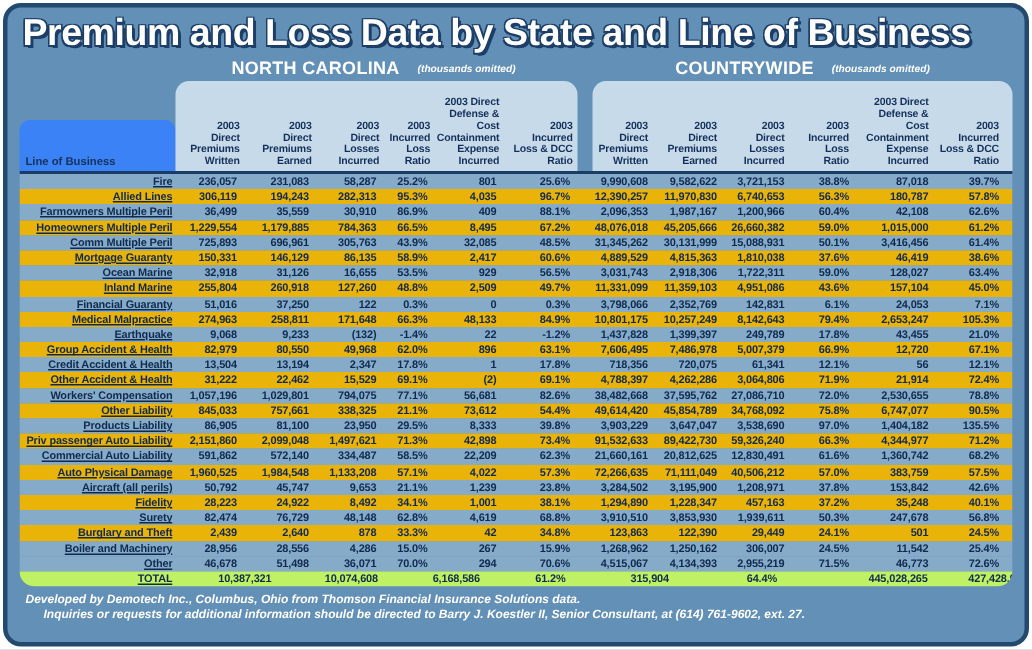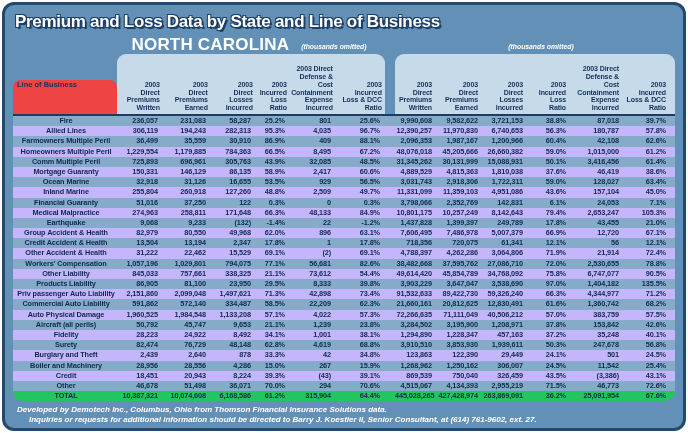--- a/index.html
+++ b/index.html
@@ -10,40 +10,40 @@
     margin:2px;
     box-sizing:border-box;
     background:#6290b6;
     border:3px solid #24496f;
     border-radius:12px;
     padding:3px 8px 0 8px;
     overflow:hidden;
   }
   .title{
     margin:2px 0 3px 2px;
-    font-size:17px;
+    font-size:25px;
     font-weight:bold;
     letter-spacing:-0.3px;
     color:#ffffff;
     text-shadow:1px 1px 0 #1d3e66,-1px 1px 0 #1d3e66,1px -1px 0 #1d3e66,-1px -1px 0 #1d3e66,2px 2px 0 #1d3e66;
     line-height:24px;
   }
   .labels-row{display:flex;height:16px;margin-bottom:1px;align-items:center;}
   .lspace{width:102px;}
   .sec{display:flex;align-items:center;justify-content:center;}
   .sec.nc{width:268px;}
   .sec.cw{width:280px;}
   .gapcol{width:12px;}
-  .sec-name{color:#ffffff;font-weight:bold;font-size:17px;letter-spacing:0.2px;}
+  .sec-name{color:#ffffff;font-weight:bold;font-size:12px;letter-spacing:0.2px;}
   .sec-note{color:#ffffff;font-weight:bold;font-style:italic;font-size:6.8px;margin-left:12px;margin-top:2px;}
   .header-row{display:flex;align-items:flex-end;height:60px;}
   .lob-panel{
     width:122px;height:34px;box-sizing:border-box;
-    background:#ef4444;border-radius:7px 7px 0 0;
-    display:flex;
+    background:#3b82f6;border-radius:7px 7px 0 0;
+    display:flex;align-items:flex-end;
     padding:0 0 2px 4px;
   }
   .lob-panel span{font-size:7.5px;font-weight:bold;color:#16325a;}
   .col-panel{
     height:60px;box-sizing:border-box;
     background:#c7daea;border-radius:9px 9px 0 0;
     display:grid;align-items:end;
     padding-top:3px;
   }
   .col-panel.nc{width:268px;grid-template-columns:46px 48px 45px 34px 46px 49px;}
@@ -61,28 +61,28 @@
     border-top:2px solid #1b3c64;
     border-radius:0 0 10px 10px;
     overflow:hidden;
   }
   .row{
     display:grid;
     grid-template-columns:102px 46px 48px 45px 34px 46px 49px 12px 40px 46px 45px 43px 53px 53px;
     height:10.2px;line-height:10.2px;
   }
   .row.odd{background:#85abc9;}
-  .row.even{background:#c4b5fd;}
-  .row.total{background:#22c55e;}
+  .row.even{background:#eab308;}
+  .row.total{background:#bef264;gap:23px;}
   .cell{
     font-size:7.3px;font-weight:bold;color:#102a4e;
     letter-spacing:-0.1px;
     overflow:hidden;white-space:nowrap;
   }
-  .cell.lob{text-align:center;padding-left:4px;}
+  .cell.lob{text-align:right;padding-left:4px;text-decoration:underline;}
   .cell.num{text-align:right;padding-right:3px;}
   .cell.num.lastcol{padding-right:9px;}
   .footer{margin-top:4px;color:#ffffff;font-style:italic;font-weight:bold;font-size:8px;line-height:9.5px;}
   .footer .l1{margin-left:4px;}
   .footer .l2{margin-left:16px;}
 </style>
 </head>
 <body>
 
 <div class="page">
@@ -90,20 +90,21 @@
   <h1 class="title">Premium and Loss Data by State and Line of Business</h1>
 
   <div class="labels-row">
     <div class="lspace"></div>
     <div class="sec nc">
       <span class="sec-name">NORTH CAROLINA</span>
       <span class="sec-note">(thousands omitted)</span>
     </div>
     <div class="gapcol"></div>
     <div class="sec cw">
+      <span class="sec-name">COUNTRYWIDE</span>
       <span class="sec-note">(thousands omitted)</span>
     </div>
   </div>
 
   <div class="header-row">
     <div class="lob-panel">
       <span>Line of Business</span>
     </div>
     <div class="col-panel nc" id="nc-headers">
         <div class="hcell">2003
@@ -556,36 +557,20 @@
         <div class="cell num">267</div>
         <div class="cell num">15.9%</div>
         <div class="cell spacer"></div>
         <div class="cell num">1,268,962</div>
         <div class="cell num">1,250,162</div>
         <div class="cell num">306,007</div>
         <div class="cell num">24.5%</div>
         <div class="cell num">11,542</div>
         <div class="cell num lastcol">25.4%</div>
       </div>
-      <div class="row even">
-        <div class="cell lob">Credit</div>
-        <div class="cell num">18,451</div>
-        <div class="cell num">20,943</div>
-        <div class="cell num">8,224</div>
-        <div class="cell num">39.3%</div>
-        <div class="cell num">(43)</div>
-        <div class="cell num">39.1%</div>
-        <div class="cell spacer"></div>
-        <div class="cell num">869,539</div>
-        <div class="cell num">750,040</div>
-        <div class="cell num">326,459</div>
-        <div class="cell num">43.5%</div>
-        <div class="cell num">(3,386)</div>
-        <div class="cell num lastcol">43.1%</div>
-      </div>
       <div class="row odd">
         <div class="cell lob">Other</div>
         <div class="cell num">46,678</div>
         <div class="cell num">51,498</div>
         <div class="cell num">36,071</div>
         <div class="cell num">70.0%</div>
         <div class="cell num">294</div>
         <div class="cell num">70.6%</div>
         <div class="cell spacer"></div>
         <div class="cell num">4,515,067</div>

